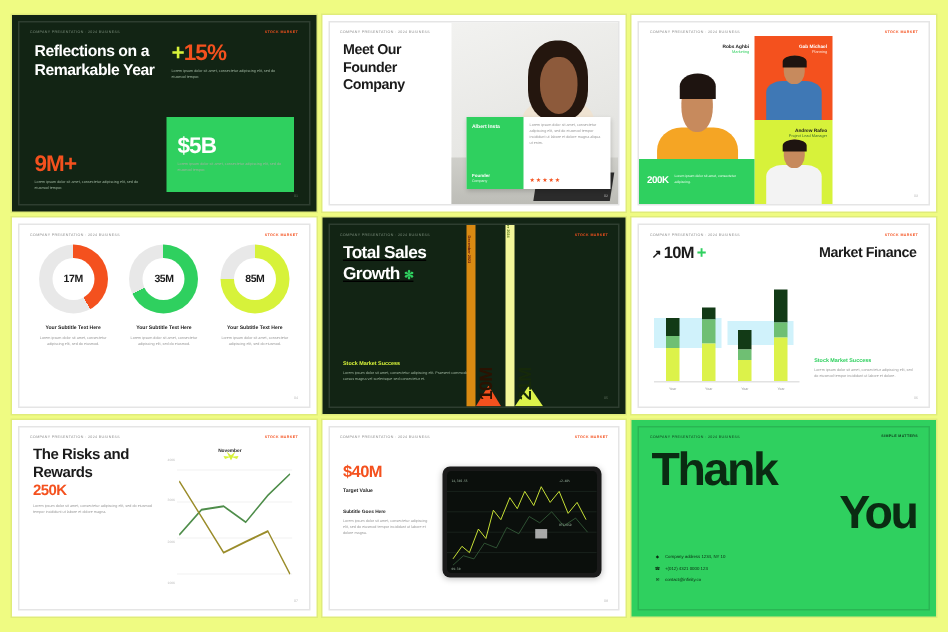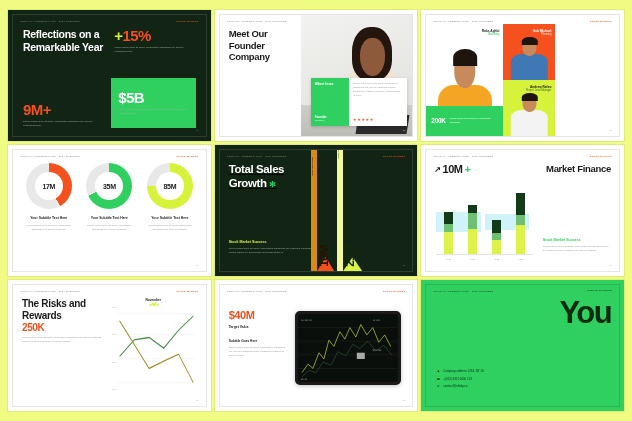--- a/index.html
+++ b/index.html
@@ -527,20 +527,21 @@
     </div>
   </div>
 
   <div class="slide s9">
     <div class="inner" style="border:1px solid rgba(0,0,0,.12)">
       <div class="microbar">
         <span class="mb-left">Company Presentation · 2024 Business</span>
         <span class="mb-right">Simple Matters</span>
       </div>
       <h1>
+        <span>Thank</span>
         <span class="l2">You</span>
       </h1>
       <div class="contacts">
         <div class="crow">
           <span class="cico">◆</span>
           <span>Company address 1234, NY 10</span>
         </div>
         <div class="crow">
           <span class="cico">☎</span>
           <span>+(012) 4321 0000 123</span>

